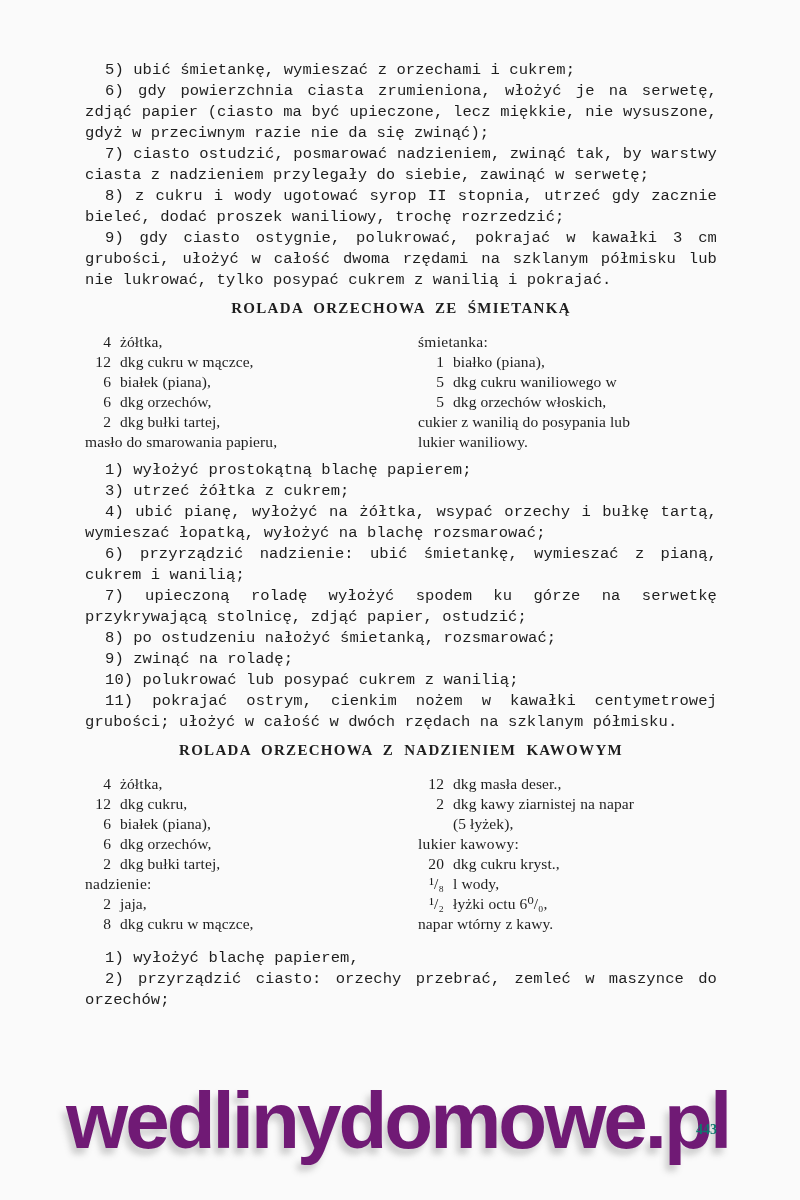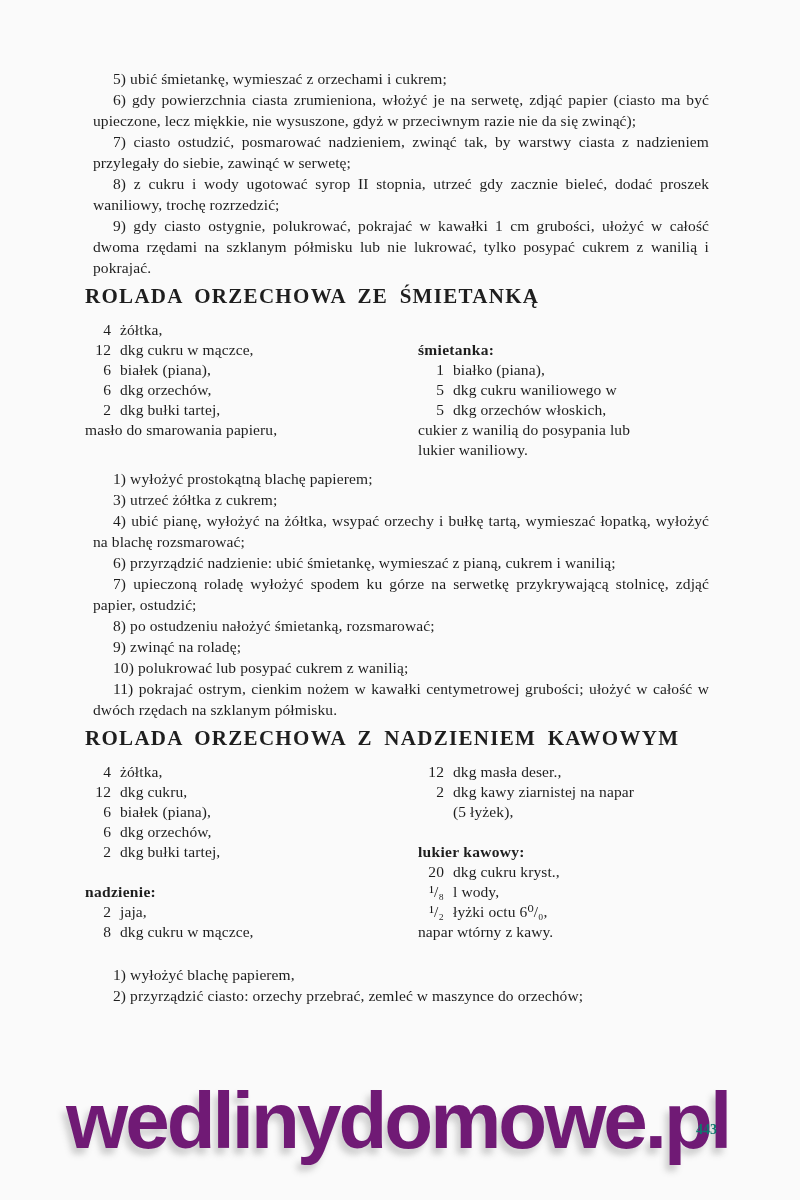--- a/index.html
+++ b/index.html
@@ -12,32 +12,32 @@
     overflow:hidden;
   }
   .page{
     position:absolute;
     top:60px;left:85px;right:83px;
     font-size:15.5px;
     line-height:21px;
     letter-spacing:0.1px;
   }
   
-  .steps{margin:8px;}
+  .steps{margin:0;font-family:Liberation Mono, monospace;}
   .step{
     margin:0;
     text-align:justify;
     text-indent:20px;
   }
   
   .title{
     margin:7px 0 13px 0;
-    font-size:21px;
+    font-size:15px;
     font-weight:bold;
-    text-align:left;
+    text-align:center;
     letter-spacing:1.3px;
     word-spacing:5px;
     line-height:21px;
   }
   
   .cols{
     display:flex;
     margin:0 0 8px 0;
     line-height:20px;
   }
@@ -46,21 +46,21 @@
   .col.right{flex:1;}
   .ing-row{display:flex;}
   .ing-num{
     flex:none;
     width:26px;
     text-align:right;
     margin-right:9px;
     white-space:nowrap;
   }
   .ing-text{white-space:nowrap;}
-  .ing-row.b .ing-text{font-weight:bold;letter-spacing:0.3px;margin-top:20px;}
+  .ing-row.b .ing-text{font-weight:normal;letter-spacing:0.3px;}
   
   .page-number{
     position:absolute;
     top:1122px;right:83px;
     font-family:"Liberation Serif","DejaVu Serif",serif;
     font-size:14px;
     font-weight:bold;
     color:#0f766e;
   }
   
@@ -88,21 +88,21 @@
   <section class="steps">
 
       <p class="step">5) ubić śmietankę, wymieszać z orzechami i cukrem;</p>
 
       <p class="step">6) gdy powierzchnia ciasta zrumieniona, włożyć je na serwetę, zdjąć papier (ciasto ma być upieczone, lecz miękkie, nie wysuszone, gdyż w przeciwnym razie nie da się zwinąć);</p>
 
       <p class="step">7) ciasto ostudzić, posmarować nadzieniem, zwinąć tak, by warstwy ciasta z nadzieniem przylegały do siebie, zawinąć w serwetę;</p>
 
       <p class="step">8) z cukru i wody ugotować syrop II stopnia, utrzeć gdy zacznie bieleć, dodać proszek waniliowy, trochę rozrzedzić;</p>
 
-      <p class="step">9) gdy ciasto ostygnie, polukrować, pokrajać w kawałki 1 cm grubości, ułożyć w całość dwoma rzędami na szklanym półmisku lub nie lukrować, tylko posypać cukrem z wanilią i pokrajać.</p>
+      <p class="step">9) gdy ciasto ostygnie, polukrować, pokrajać w kawałki 3 cm grubości, ułożyć w całość dwoma rzędami na szklanym półmisku lub nie lukrować, tylko posypać cukrem z wanilią i pokrajać.</p>
     </section>
 
   <h2 class="title">ROLADA ORZECHOWA ZE ŚMIETANKĄ</h2>
 
   <div class="cols">
     <div class="col left">
 
         <div class="ing-row">
           <span class="ing-num">4</span>
           <span class="ing-text">żółtka,</span>

